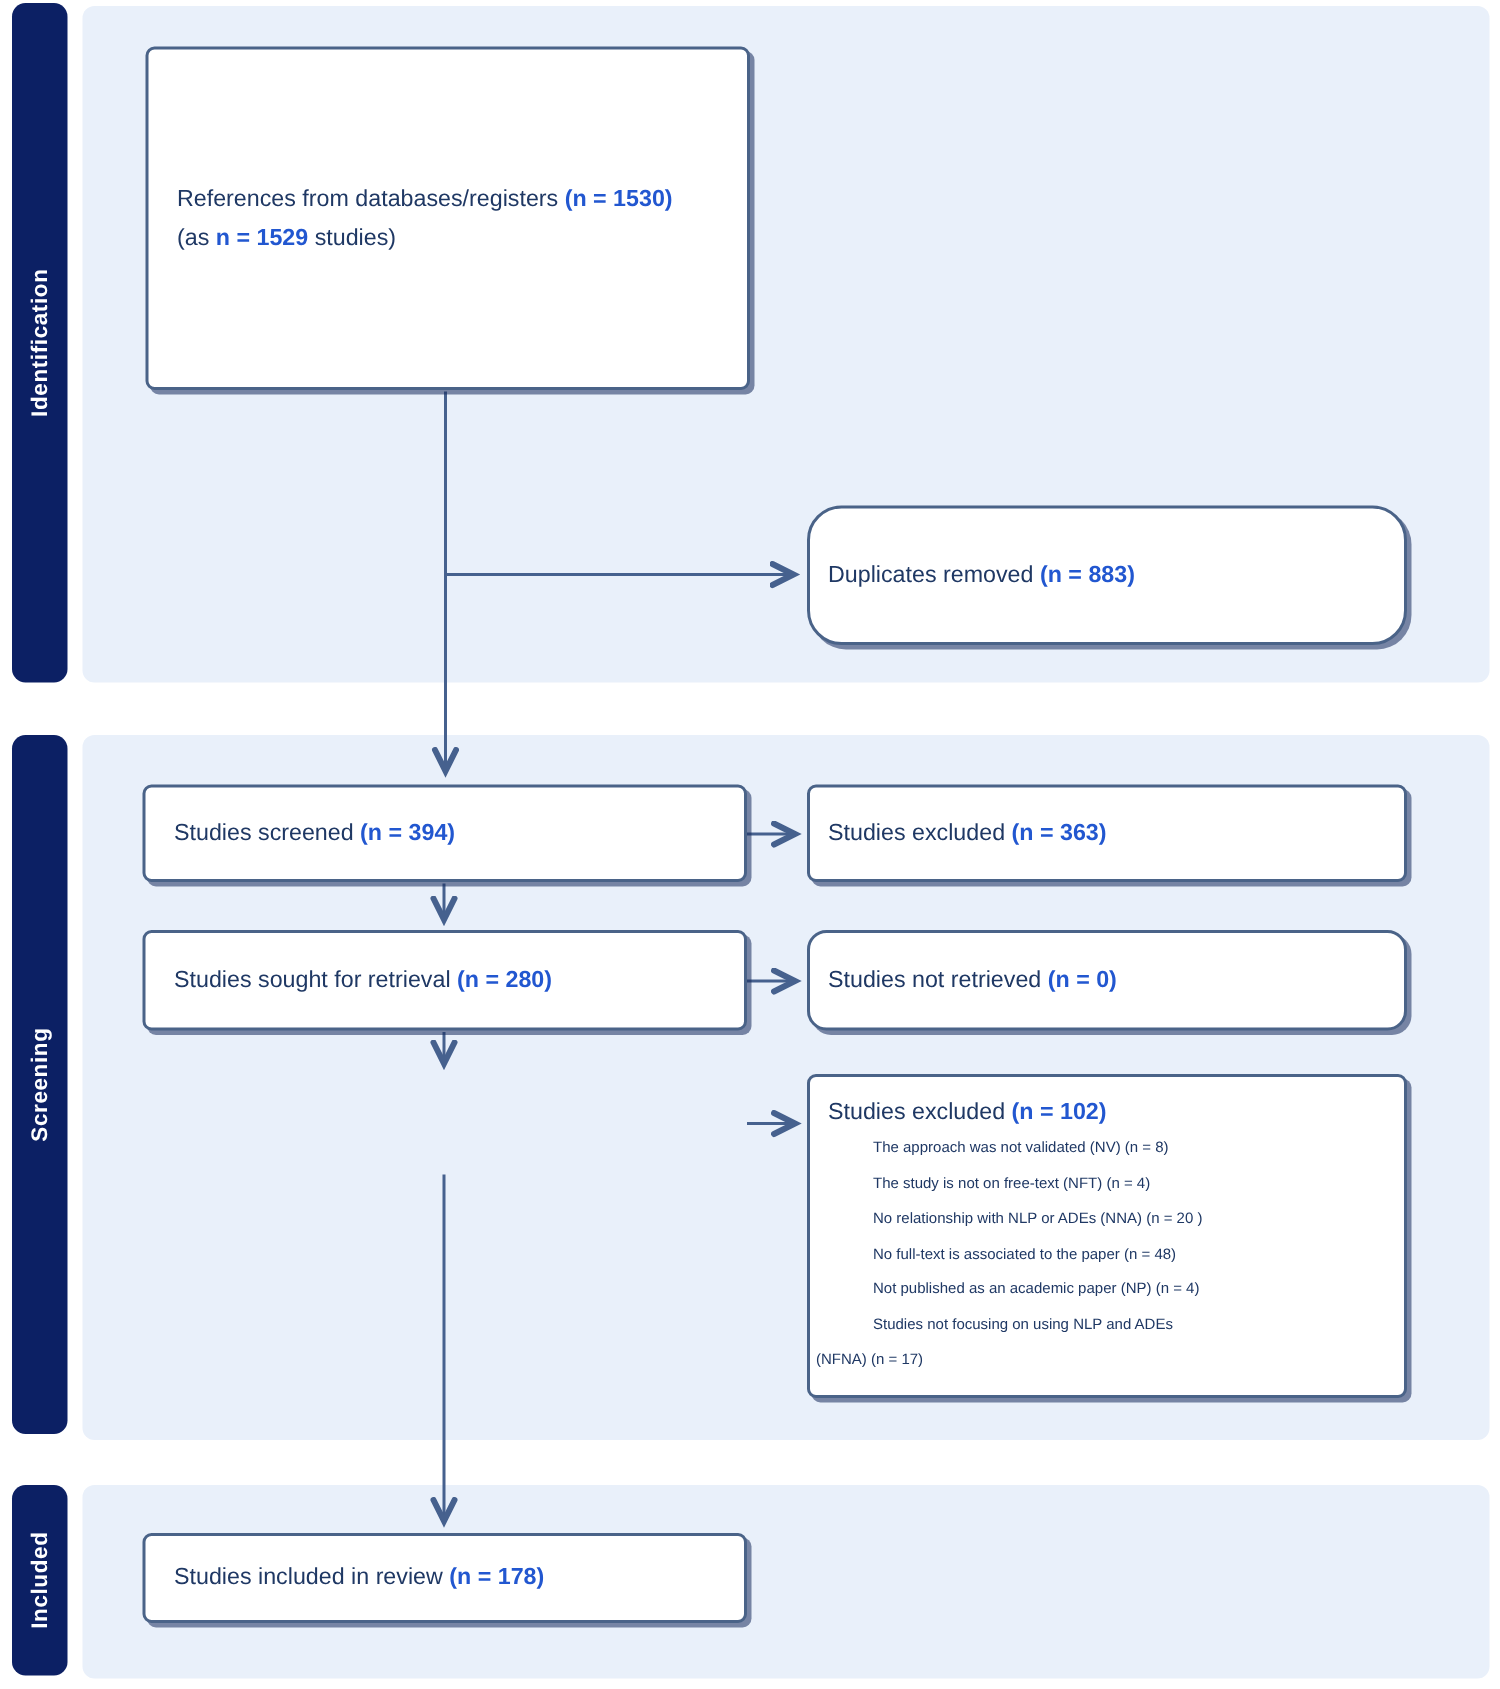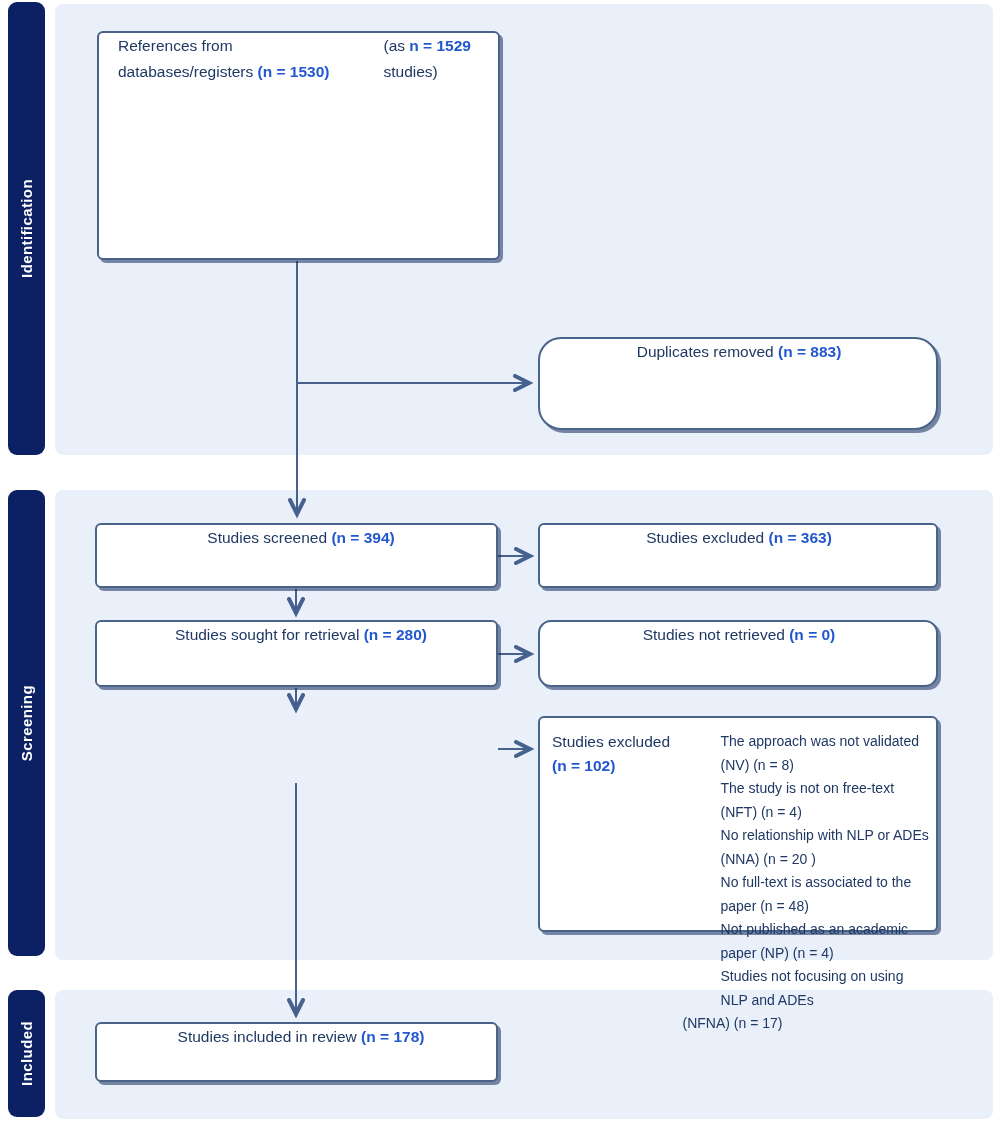--- a/index.html
+++ b/index.html
@@ -54,37 +54,37 @@
     pointer-events:none;
   }
   .box{
     position:absolute;
     background:#ffffff;
     border:2px solid var(--border);
     border-radius:6px;
     box-shadow:3px 3px 0 rgba(24,44,92,0.55);
     z-index:3;
     display:flex;
-    flex-direction:row;
+    flex-direction:column;
     justify-content:center;
     font-size:15.5px;
     line-height:26px;
   }
   .box .pad{padding-left:19px;padding-right:10px;}
   .box .val{color:var(--value);font-weight:700;}
   .rightbox .pad{padding-left:12px;}
   .box.reasons{
     justify-content:flex-start;
     padding-top:12px;
     line-height:24px;
   }
   .box.reasons .reason-list{
-    font-size:14px;
+    font-size:10px;
     line-height:23.5px;
-    padding-left:32px;
+    padding-left:42px;
     padding-right:6px;
   }
   .box.reasons .reason-list .hang{
     margin-left:-38px;
   }
 </style>
 </head>
 <body>
 
 <div class="canvas">

